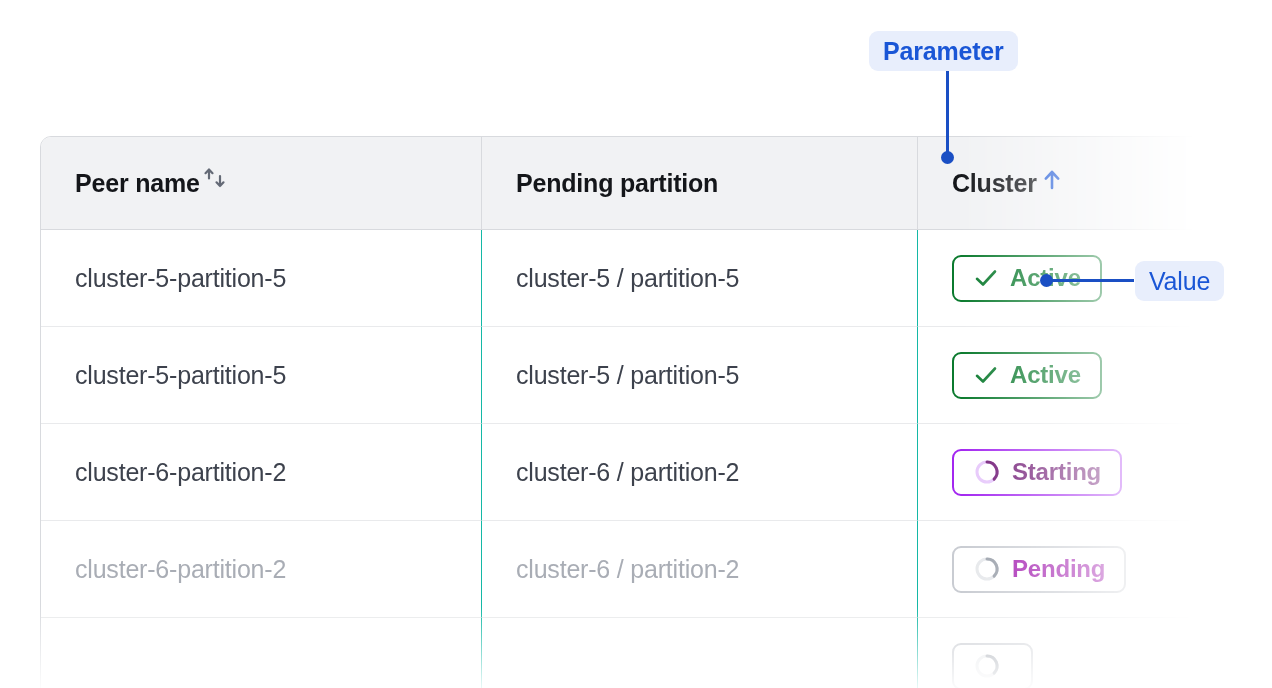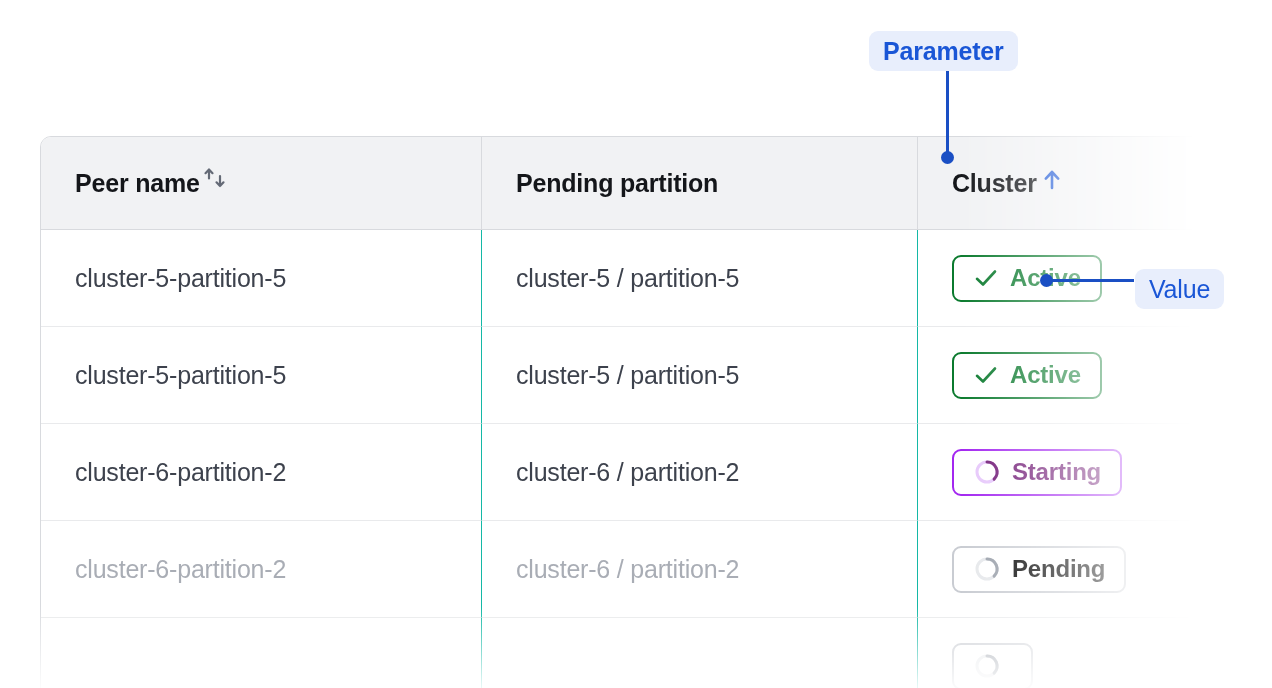--- a/index.html
+++ b/index.html
@@ -90,42 +90,42 @@
     padding: 0 19px;
     border: 2px solid;
     border-radius: 9px;
     font-size: 24px;
     font-weight: bold;
     letter-spacing: -0.2px;
     box-sizing: border-box;
   }
   .badge.active   { color: #0b7a2e; border-color: #0b7a2e; }
   .badge.starting { color: #701a75; border-color: #a327f0; }
-  .badge.pending  { color: #000000; border-color: #c9ccd2; }
+  .badge.pending  { color: #a21caf; border-color: #c9ccd2; }
   .badge svg { display: block; flex: none; }
 
   
   .pill {
     position: absolute;
     display: flex;
     align-items: center;
     justify-content: center;
     height: 40px;
     padding: 0 14px;
     border-radius: 9px;
     background: #e8eefc;
     color: #1a56d6;
     font-size: 25px;
     font-weight: normal;
     letter-spacing: -0.2px;
     white-space: nowrap;
     box-sizing: border-box;
   }
   #pill-parameter { left: 869px; top: 31px; font-weight: bold; }
-  #pill-value     { left: 1135px; top: 261px; margin-top: 8px; }
+  #pill-value     { left: 1135px; top: 261px; }
 
   .lead {
     position: absolute;
     background: #1a4fc4;
   }
   #lead-parameter-line { left: 946px; top: 71px;  width: 3px;  height: 88px; }
   #lead-value-line     { left: 1046px; top: 279px; width: 88px; height: 3px; }
   .dot {
     position: absolute;
     width: 13px; height: 13px;

